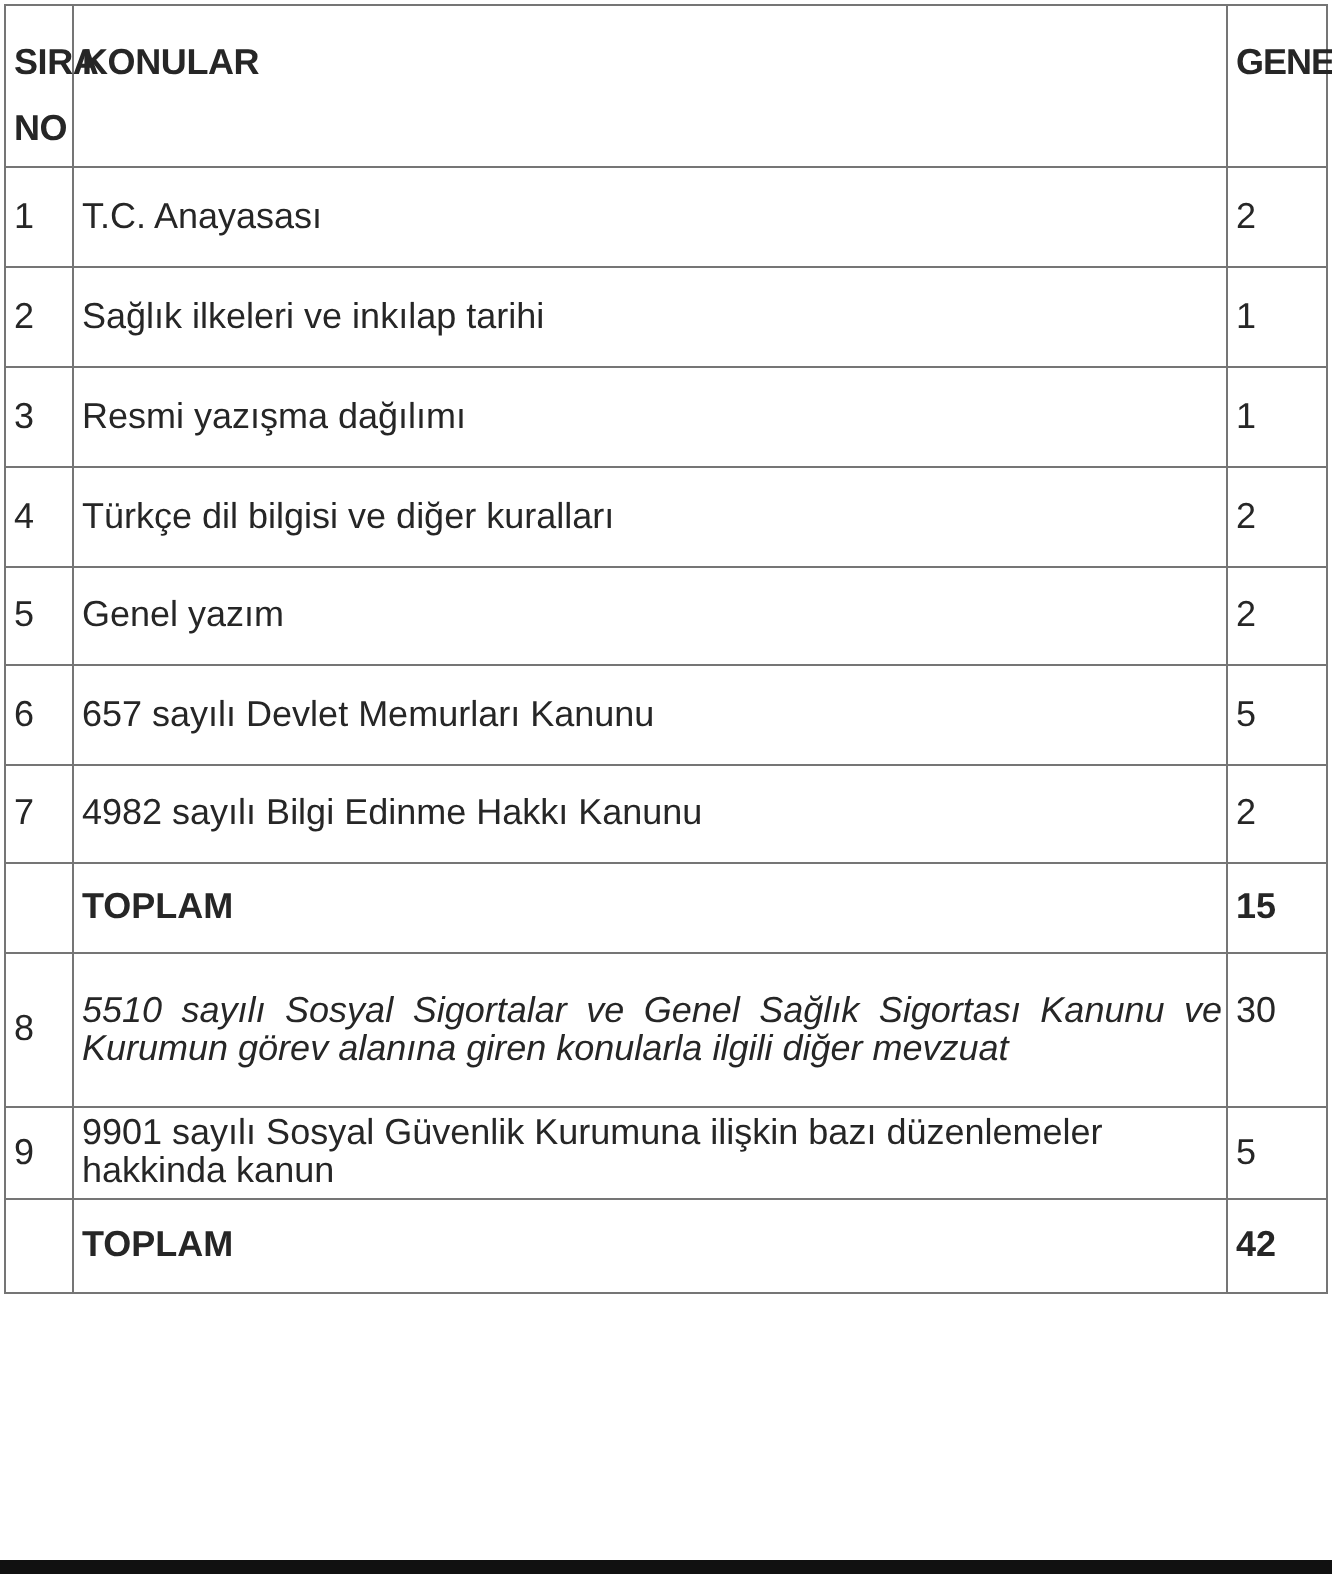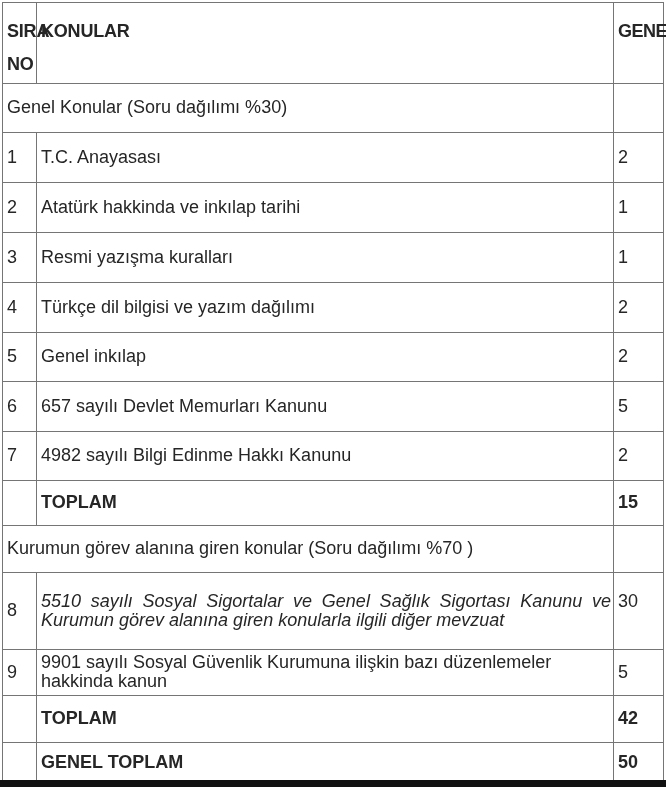--- a/index.html
+++ b/index.html
@@ -67,90 +67,77 @@
     <col style="width:577px">
     <col style="width:50px">
   </colgroup>
   <tbody>
     <tr class="header-row" style="height:79px">
       <td>SIRA NO</td>
       <td>KONULAR</td>
       <td class="memur-h">GENEL</td>
     </tr>
 
-    <tr style="height:49px">
-      <td colspan="2">Genel Konular (Soru dağılımı %30)</td>
-      <td></td>
-    </tr>
 
     <tr style="height:50px">
       <td>1</td>
       <td>T.C. Anayasası</td>
       <td>2</td>
     </tr>
     <tr style="height:50px">
       <td>2</td>
-      <td>Atatürk hakkinda ve inkılap tarihi</td>
+      <td>Sağlık ilkeleri ve inkılap tarihi</td>
       <td>1</td>
     </tr>
     <tr style="height:50px">
       <td>3</td>
-      <td>Resmi yazışma kuralları</td>
+      <td>Resmi yazışma dağılımı</td>
       <td>1</td>
     </tr>
     <tr style="height:50px">
       <td>4</td>
-      <td>Türkçe dil bilgisi ve yazım dağılımı</td>
+      <td>Türkçe dil bilgisi ve diğer kuralları</td>
       <td>2</td>
     </tr>
     <tr style="height:49px">
       <td>5</td>
-      <td>Genel inkılap</td>
+      <td>Genel yazım</td>
       <td>2</td>
     </tr>
     <tr style="height:50px">
       <td>6</td>
       <td>657 sayılı Devlet Memurları Kanunu</td>
       <td>5</td>
     </tr>
     <tr style="height:49px">
       <td>7</td>
       <td>4982 sayılı Bilgi Edinme Hakkı Kanunu</td>
       <td>2</td>
     </tr>
 
     <tr style="height:45px">
       <td></td>
       <td class="b">TOPLAM</td>
       <td class="b">15</td>
     </tr>
 
-    <tr style="height:47px">
-      <td colspan="2">Kurumun görev alanına giren konular (Soru dağılımı %70 )</td>
-      <td></td>
-    </tr>
 
     <tr style="height:77px">
       <td>8</td>
       <td class="justify">5510 sayılı Sosyal Sigortalar ve Genel Sağlık Sigortası Kanunu ve Kurumun görev alanına giren konularla ilgili diğer mevzuat</td>
       <td class="num-top">30</td>
     </tr>
     <tr style="height:46px">
       <td>9</td>
       <td>9901 sayılı Sosyal Güvenlik Kurumuna ilişkin bazı düzenlemeler hakkinda kanun</td>
       <td>5</td>
     </tr>
 
     <tr style="height:47px">
       <td></td>
       <td class="b">TOPLAM</td>
       <td class="b">42</td>
     </tr>
 
-    <tr style="height:41px">
-      <td></td>
-      <td class="b">GENEL TOPLAM</td>
-      <td class="b">50</td>
-    </tr>
   </tbody>
 </table>
 
 <div class="bottom-bar"></div>
 
 </body></html>

